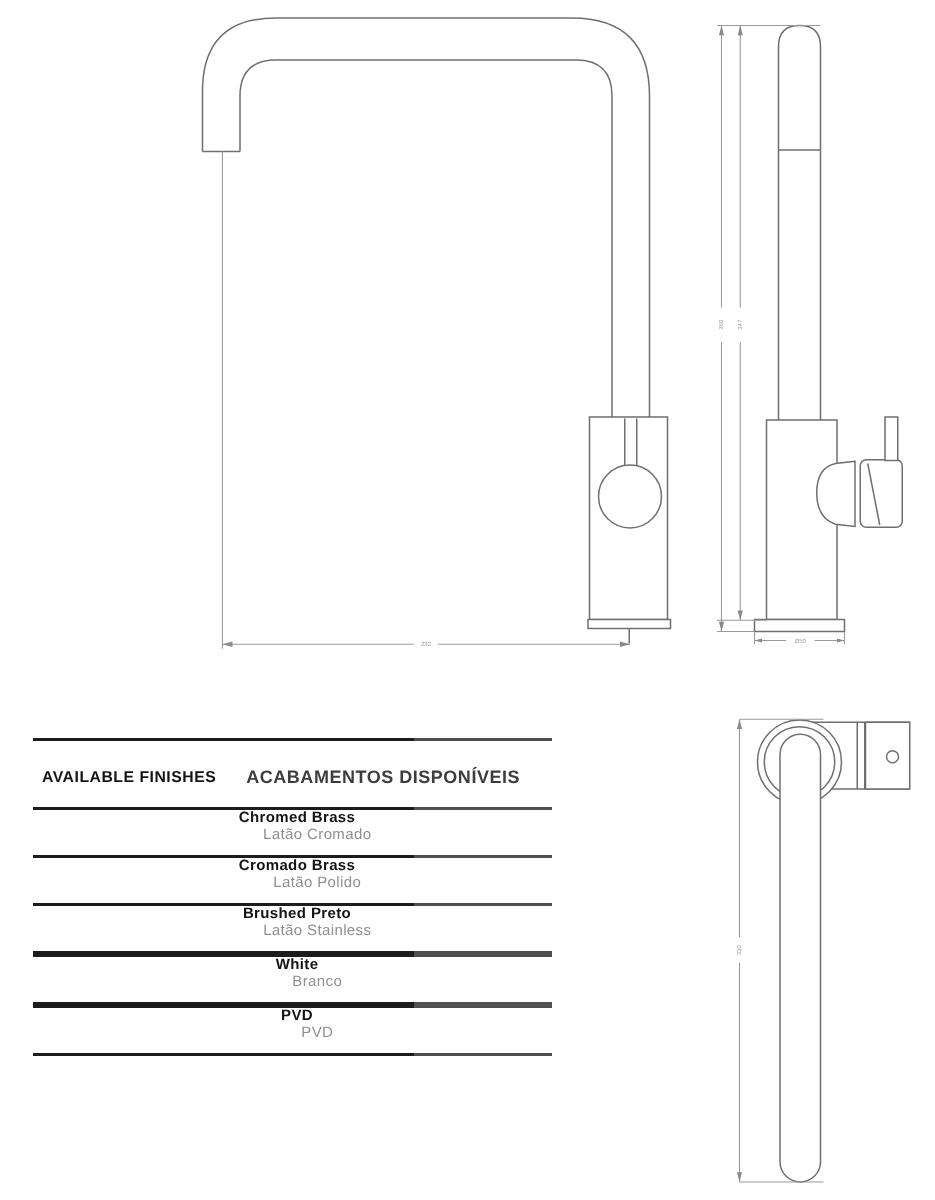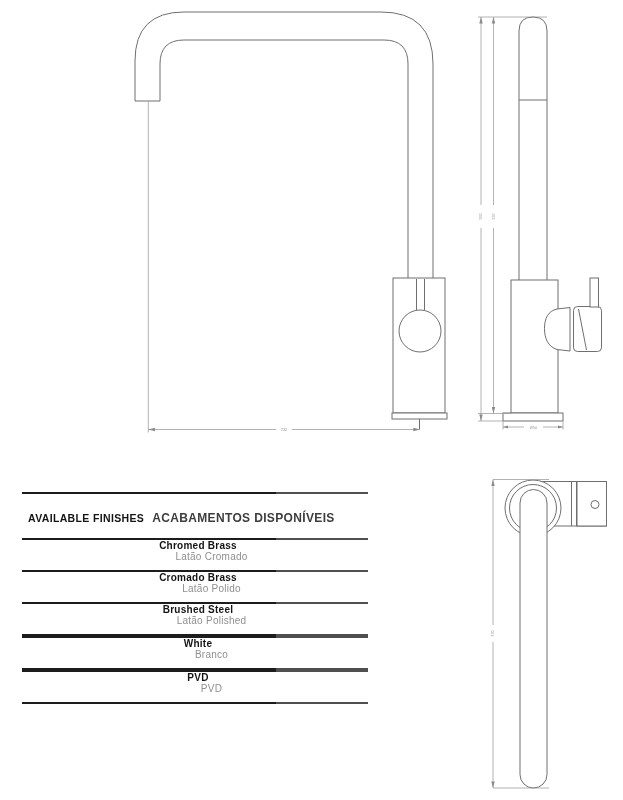--- a/index.html
+++ b/index.html
@@ -13,20 +13,21 @@
   .finishes {
     position:absolute; left:22px; top:492px; width:346px;
   }
   .tline {
     height:2px;
     background:linear-gradient(to right, #1c1c1c 0 73.5%, #4f4f4f 73.5% 100%);
   }
   .thead {
     height:44px; display:flex; align-items:center; padding:4px 0 0 6px;
     box-sizing:border-box;
+    gap:12px;
   }
   .thead .en {
     font-size:10.5px; font-weight:bold; color:#141414; letter-spacing:.35px;
   }
   .thead .pt {
     font-size:12px; font-weight:bold; color:#3d3d3d; letter-spacing:.35px;
     margin-left:8px;
   }
   .trow {
     height:28px; display:flex; align-items:center; padding-left:6px;
@@ -153,22 +154,22 @@
     </div>
     <div class="tline"></div>
 
     <div class="trow">
       <span class="en">Cromado Brass</span>
       <span class="pt">Latão Polido</span>
     </div>
     <div class="tline"></div>
 
     <div class="trow">
-      <span class="en">Brushed Steel</span>
-      <span class="pt">Latão Polished</span>
+      <span class="en">Brushed Preto</span>
+      <span class="pt">Latão Stainless</span>
     </div>
     <div class="tline"></div>
 
     <div class="tline"></div>
 
     <div class="trow">
       <span class="en">White</span>
       <span class="pt">Branco</span>
     </div>
     <div class="tline"></div>

